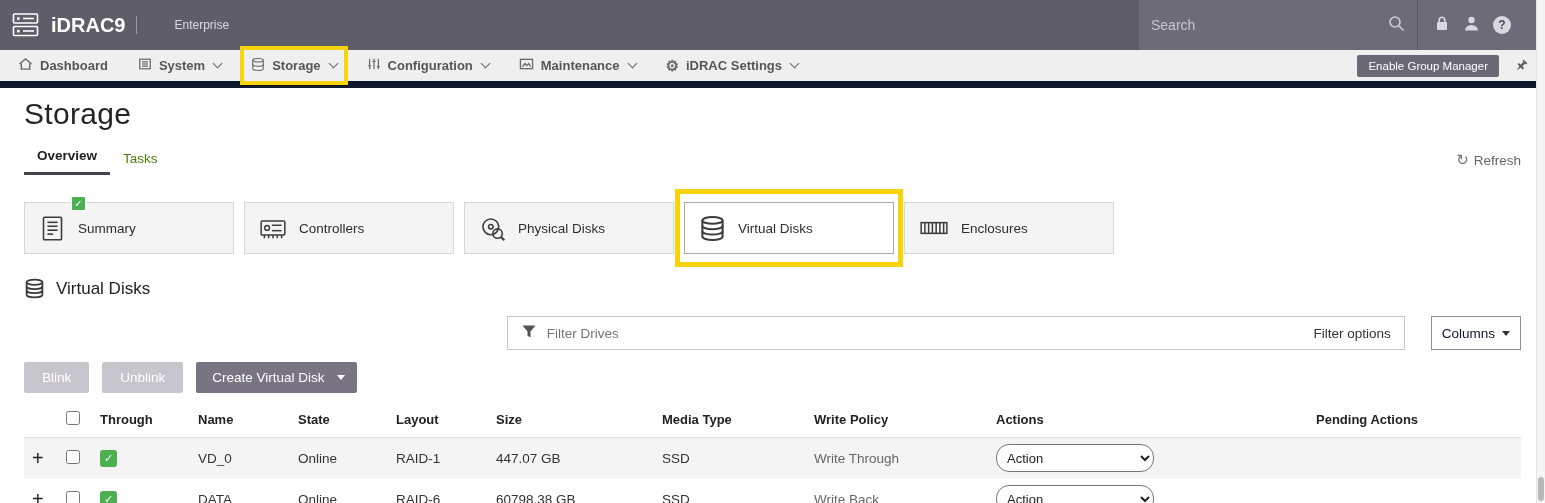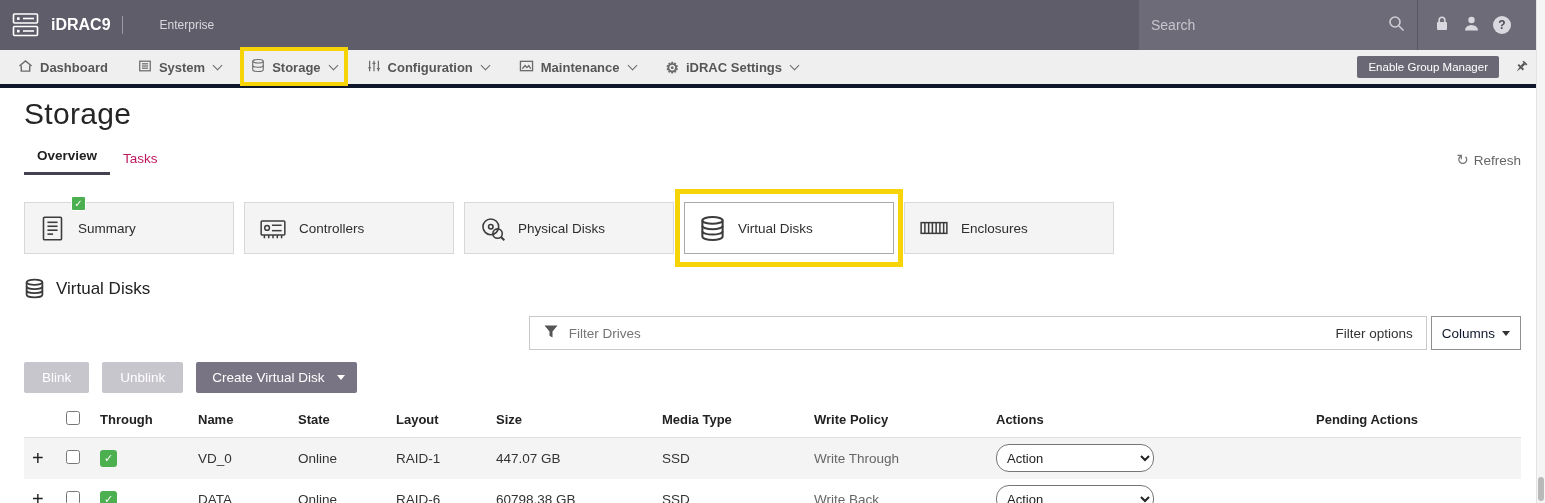--- a/index.html
+++ b/index.html
@@ -3,65 +3,65 @@
 <meta charset="utf-8">
 <style>
   * { box-sizing: border-box; margin: 0; padding: 0; }
   body { font-family: "Liberation Sans", sans-serif; background: #fff; }
   .app { position: relative; width: 1545px; height: 503px; background: #fff; overflow: hidden; }
 
   
   .header { display: flex; align-items: stretch; height: 50px; background: #605d6a; color: #fff; }
   .brand { display: flex; align-items: center; gap: 9px; padding-left: 12px; }
   .logo-icon svg { display: block; }
-  .brand-name { font-size: 16px; font-weight: bold; color: #fff; }
+  .brand-name { font-size: 20px; font-weight: bold; color: #fff; }
   .brand-sep { width: 1px; height: 18px; background: #9a98a3; margin: 0 2px; }
   .brand-suffix { font-size: 12px; color: #d9d8de; padding-left: 26px; }
   .header-spacer { flex: 1; }
   .searchbox { width: 278px; background: #6e6b79; display: flex; align-items: center; padding: 0 12px; }
   .search-input { flex: 1; background: transparent; border: none; outline: none; color: #eee; font-size: 14px; font-family: "Liberation Sans", sans-serif; }
   .search-input::placeholder { color: #c7c6cd; }
   .header-icons { width: 128px; background: #6e6b79; border-left: 1px solid #595664; display: flex; align-items: center; gap: 13px; padding-left: 16px; }
   .help-circle { width: 18px; height: 18px; border-radius: 50%; background: #d9d8de; color: #4c4956; font-size: 12px; font-weight: bold; display: flex; align-items: center; justify-content: center; }
 
   
-  .navbar { display: flex; align-items: center; height: 38px; background: #efefef; border-bottom: 4px solid #0f172a; padding: 0 16px 0 18px; gap: 30px; }
+  .navbar { display: flex; align-items: center; height: 38px; background: #efefef; border-bottom: 7px solid #0f172a; padding: 0 16px 0 18px; gap: 30px; }
   .nav-item { display: flex; align-items: center; gap: 7px; color: #565656; font-size: 13px; font-weight: bold; cursor: pointer; white-space: nowrap; position: relative; }
   .nav-item svg, .nav-item .gear-glyph { color: #6a6a6a; }
   .gear-glyph { font-size: 15px; line-height: 1; }
   .chev { width: 7px; height: 7px; border-right: 1.6px solid #6a6a6a; border-bottom: 1.6px solid #6a6a6a; transform: rotate(45deg); margin-top: -4px; margin-left: 2px; }
   .nav-item.highlight::after { content: ""; position: absolute; left: -11px; right: -11px; top: -11px; bottom: -10px; border: 4px solid #f7d408; pointer-events: none; }
   .nav-right { margin-left: auto; display: flex; align-items: center; gap: 14px; }
   .group-mgr-btn { background: #6b6876; color: #fff; border: none; font-size: 11.5px; padding: 5px 11px; border-radius: 2px; cursor: pointer; font-family: "Liberation Sans", sans-serif; }
   .pin-icon svg { display: block; }
 
   
   .content { padding: 0 24px; }
   .page-title { font-size: 30px; font-weight: 300; color: #252525; margin-top: 9px; letter-spacing: 0.3px; }
   .tabs-row { display: flex; align-items: flex-end; margin-top: 10px; }
-  .tab { font-size: 13.5px; color: #be185d; padding: 7px 13px 9px; cursor: pointer; }
+  .tab { font-size: 13.5px; color: #4d7c0f; padding: 7px 13px 9px; cursor: pointer; }
   .tab.active { color: #222; font-weight: bold; border-bottom: 3px solid #45424f; text-align: right; }
   .refresh-link { margin-left: auto; display: flex; align-items: center; gap: 5px; color: #666; font-size: 13.5px; cursor: pointer; padding-bottom: 6px; }
   .refresh-glyph { font-size: 15px; color: #777; }
 
   
   .cards-row { display: flex; gap: 10px; margin-top: 27px; }
   .card { position: relative; width: 210px; height: 52px; background: #f4f4f4; border: 1px solid #d8d8d8; display: flex; align-items: center; gap: 12px; padding-left: 14px; font-size: 13.5px; color: #2e2e2e; cursor: pointer; }
   .card svg { color: #3c3c3c; flex-shrink: 0; }
   .card.selected { background: #fff; border-color: #a9a9a9; }
   .card.highlight::after { content: ""; position: absolute; inset: -14px -10px; border: 5px solid #f7d408; pointer-events: none; }
   .badge-check { position: absolute; top: -7px; left: 46px; width: 15px; height: 15px; background: #4caf50; border: 1px solid #fff; border-radius: 2px; color: #fff; font-size: 10px; display: flex; align-items: center; justify-content: center; }
   .badge-check::after { content: "✓"; }
 
   
   .section-header { display: flex; align-items: center; gap: 11px; margin-top: 24px; font-size: 17px; color: #222; }
   .section-header svg { color: #3a3a3a; }
 
   
-  .filter-row { display: flex; justify-content: flex-end; align-items: flex-start; gap: 4px; margin-top: 17px; }
+  .filter-row { display: flex; justify-content: flex-end; align-items: flex-start; gap: 26px; margin-top: 17px; }
   .filter-box { width: 898px; height: 34px; border: 1px solid #c9c9c9; display: flex; align-items: center; gap: 10px; padding: 0 13px; background: #fff; }
   .filter-input { flex: 1; border: none; outline: none; font-size: 13.5px; color: #333; font-family: "Liberation Sans", sans-serif; }
   .filter-input::placeholder { color: #757575; }
   .filter-options { font-size: 13.5px; color: #333; cursor: pointer; white-space: nowrap; }
   .columns-btn { height: 34px; border: 1px solid #8f8f8f; background: #fff; display: flex; align-items: center; gap: 7px; padding: 0 10px; font-size: 13.5px; color: #0f172a; cursor: pointer; font-family: "Liberation Sans", sans-serif; }
   .caret-down { width: 0; height: 0; border-left: 4px solid transparent; border-right: 4px solid transparent; border-top: 5px solid #333; }
 
   
   .toolbar { display: flex; gap: 13px; margin-top: 12px; align-items: center; }
   .btn { border: none; border-radius: 2px; font-size: 13.5px; padding: 8px 18px; color: #fff; cursor: pointer; font-family: "Liberation Sans", sans-serif; }

